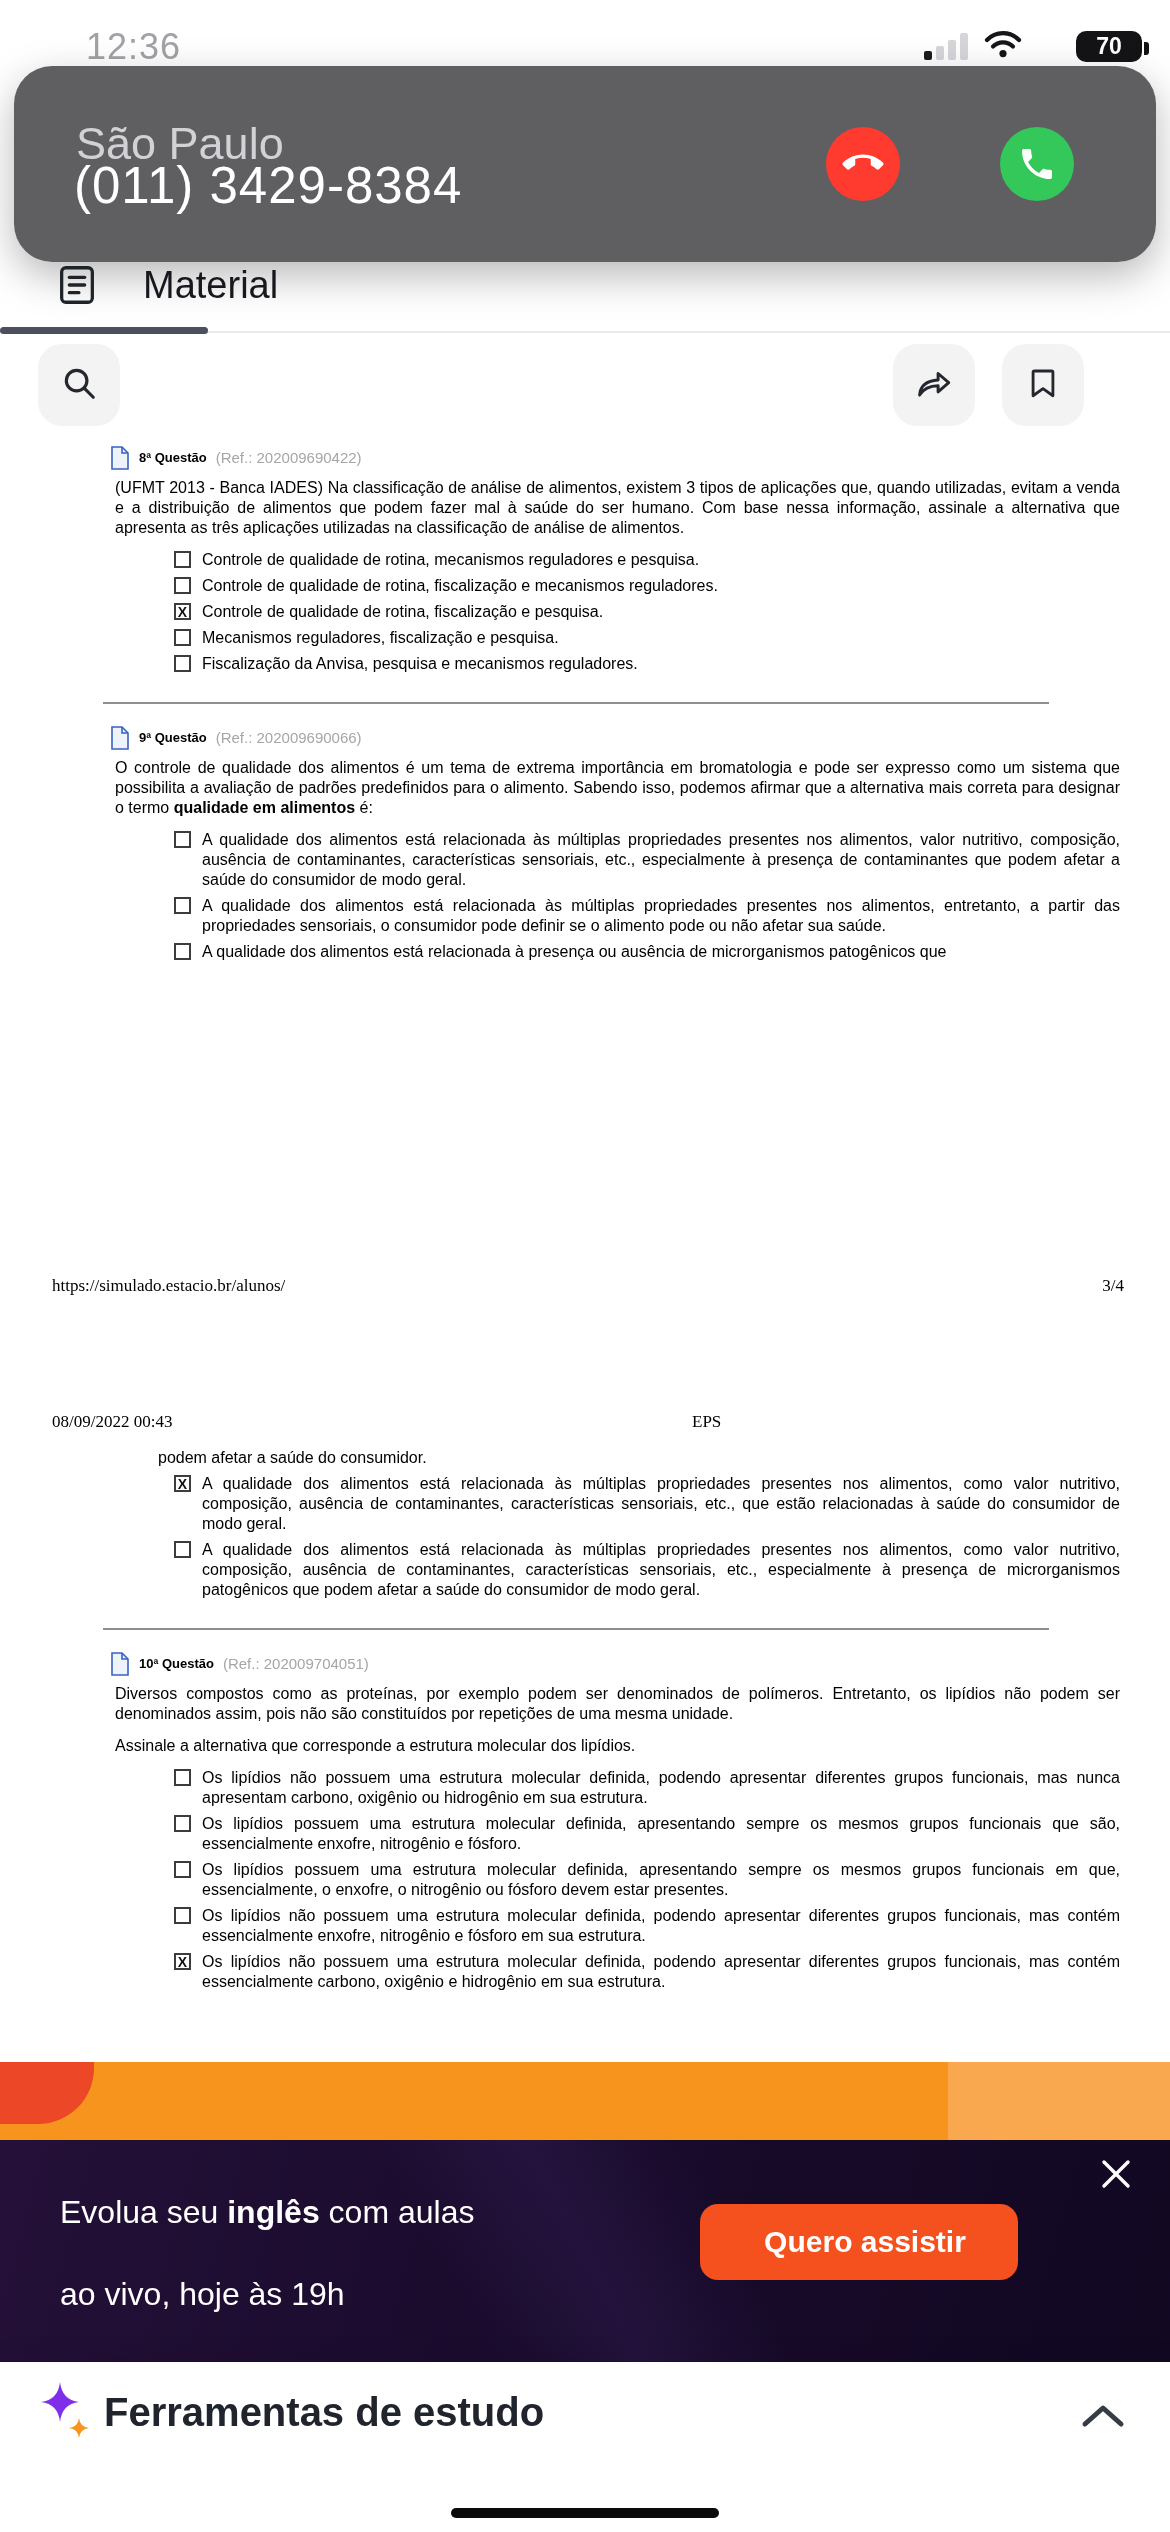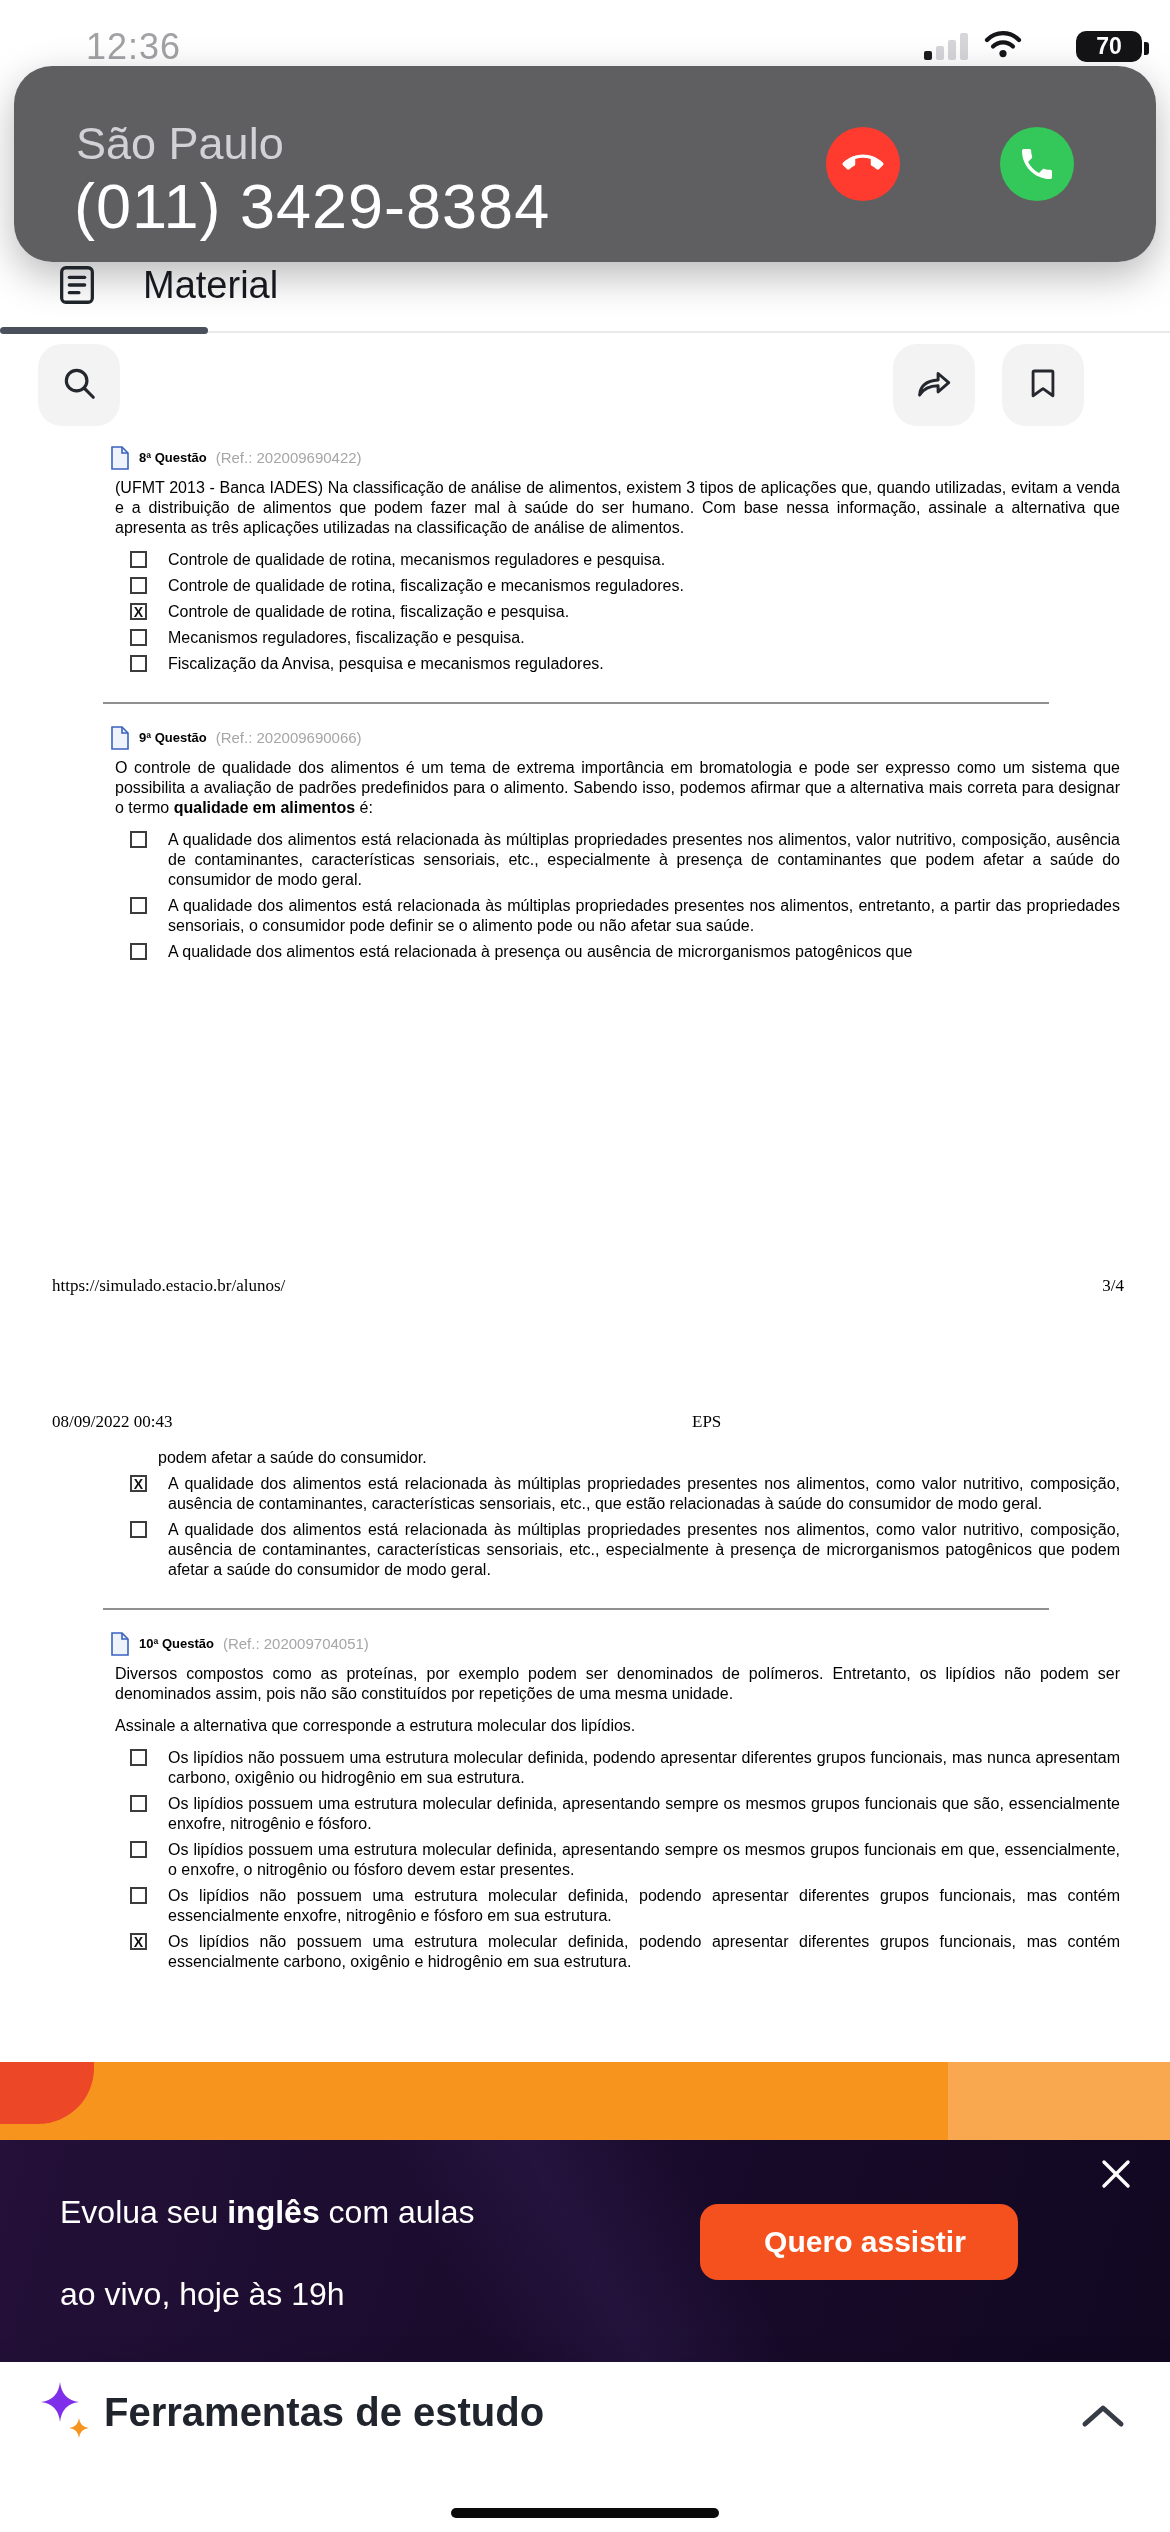--- a/index.html
+++ b/index.html
@@ -19,21 +19,21 @@
   .sig i:nth-child(3){height:20px;}
   .sig i:nth-child(4){height:27px;}
   .battery { position:relative; width:66px; height:31px; background:#141417; border-radius:10px;
     color:#fff; font-size:23px; font-weight:700; display:flex; align-items:center; justify-content:center;margin-left:38px; }
   .battery::after { content:''; position:absolute; right:-7px; top:11px; width:5px; height:13px; background:#141417; border-radius:0 3px 3px 0; }
 
   
   .call-banner { position:absolute; left:14px; top:66px; width:1142px; height:196px;
     background:rgba(88,88,92,0.96); border-radius:38px; box-shadow:0 14px 40px rgba(0,0,0,0.28); }
   .caller { position:absolute; left:62px; top:52px; font-size:45px; color:#d2d2d6; }
-  .number { position:absolute; left:60px; top:104px; font-size:63px; font-weight:500; color:#fff; letter-spacing:1px; }
+  .number { position:absolute; left:60px; top:90px; font-size:51px; font-weight:500; color:#fff; letter-spacing:1px; }
   .call-btn { position:absolute; width:74px; height:74px; border-radius:50%; top:61px;
     display:flex; align-items:center; justify-content:center; cursor:pointer; }
   .call-btn.decline { left:812px; background:#FF3B30; }
   .call-btn.accept { left:986px; background:#34C759; }
   .call-btn svg { display:block; }
   .rot { transform:rotate(135deg); }
 
   
   .material-icon { position:absolute; left:54px; top:262px; }
   .material-label { position:absolute; left:143px; top:264px; font-size:38px; color:#16181d; }
@@ -52,21 +52,21 @@
   .page1 { position:absolute; left:110px; top:446px; width:1010px; }
   .page2 { position:absolute; left:110px; top:1448px; width:1010px; }
   .q-head { display:flex; align-items:center; gap:9px; margin:0 0 8px 0; }
   .q-icon svg { display:block; }
   .q-title { font-weight:700; font-size:13px; }
   .q-ref { color:#a6a6a8; font-size:15px; }
   .q-text { margin:0 0 12px 5px; text-align:justify; }
   .q-text b { font-weight:700; }
   .continuation { margin-left:48px; margin-bottom:6px; }
   .options { margin-left:20px; }
-  .option { display:flex; gap:21px; margin-bottom:6px; }
+  .option { display:flex; gap:11px; margin-bottom:6px;margin-left:44px; }
   .checkbox { flex:0 0 auto; width:17px; height:17px; border:2px solid #3c3c3c; margin-top:1px;
     font-size:14px; line-height:14px; text-align:center; font-weight:700; color:#111; background:#fff; }
   .option-text { text-align:justify; flex:1; }
   .sep { border-top:2px solid #8f8f8f; margin:28px 71px 22px -7px; }
 
   .page-footer { position:absolute; left:52px; top:1276px; width:1072px; display:flex; justify-content:space-between;
     font-family:"Liberation Serif","DejaVu Serif",serif; font-size:17px; color:#000; }
   .page2-head { position:absolute; left:52px; top:1412px; width:1072px;
     font-family:"Liberation Serif","DejaVu Serif",serif; font-size:17px; color:#000; }
   .page2-head .eps { position:absolute; left:640px; top:0; }

